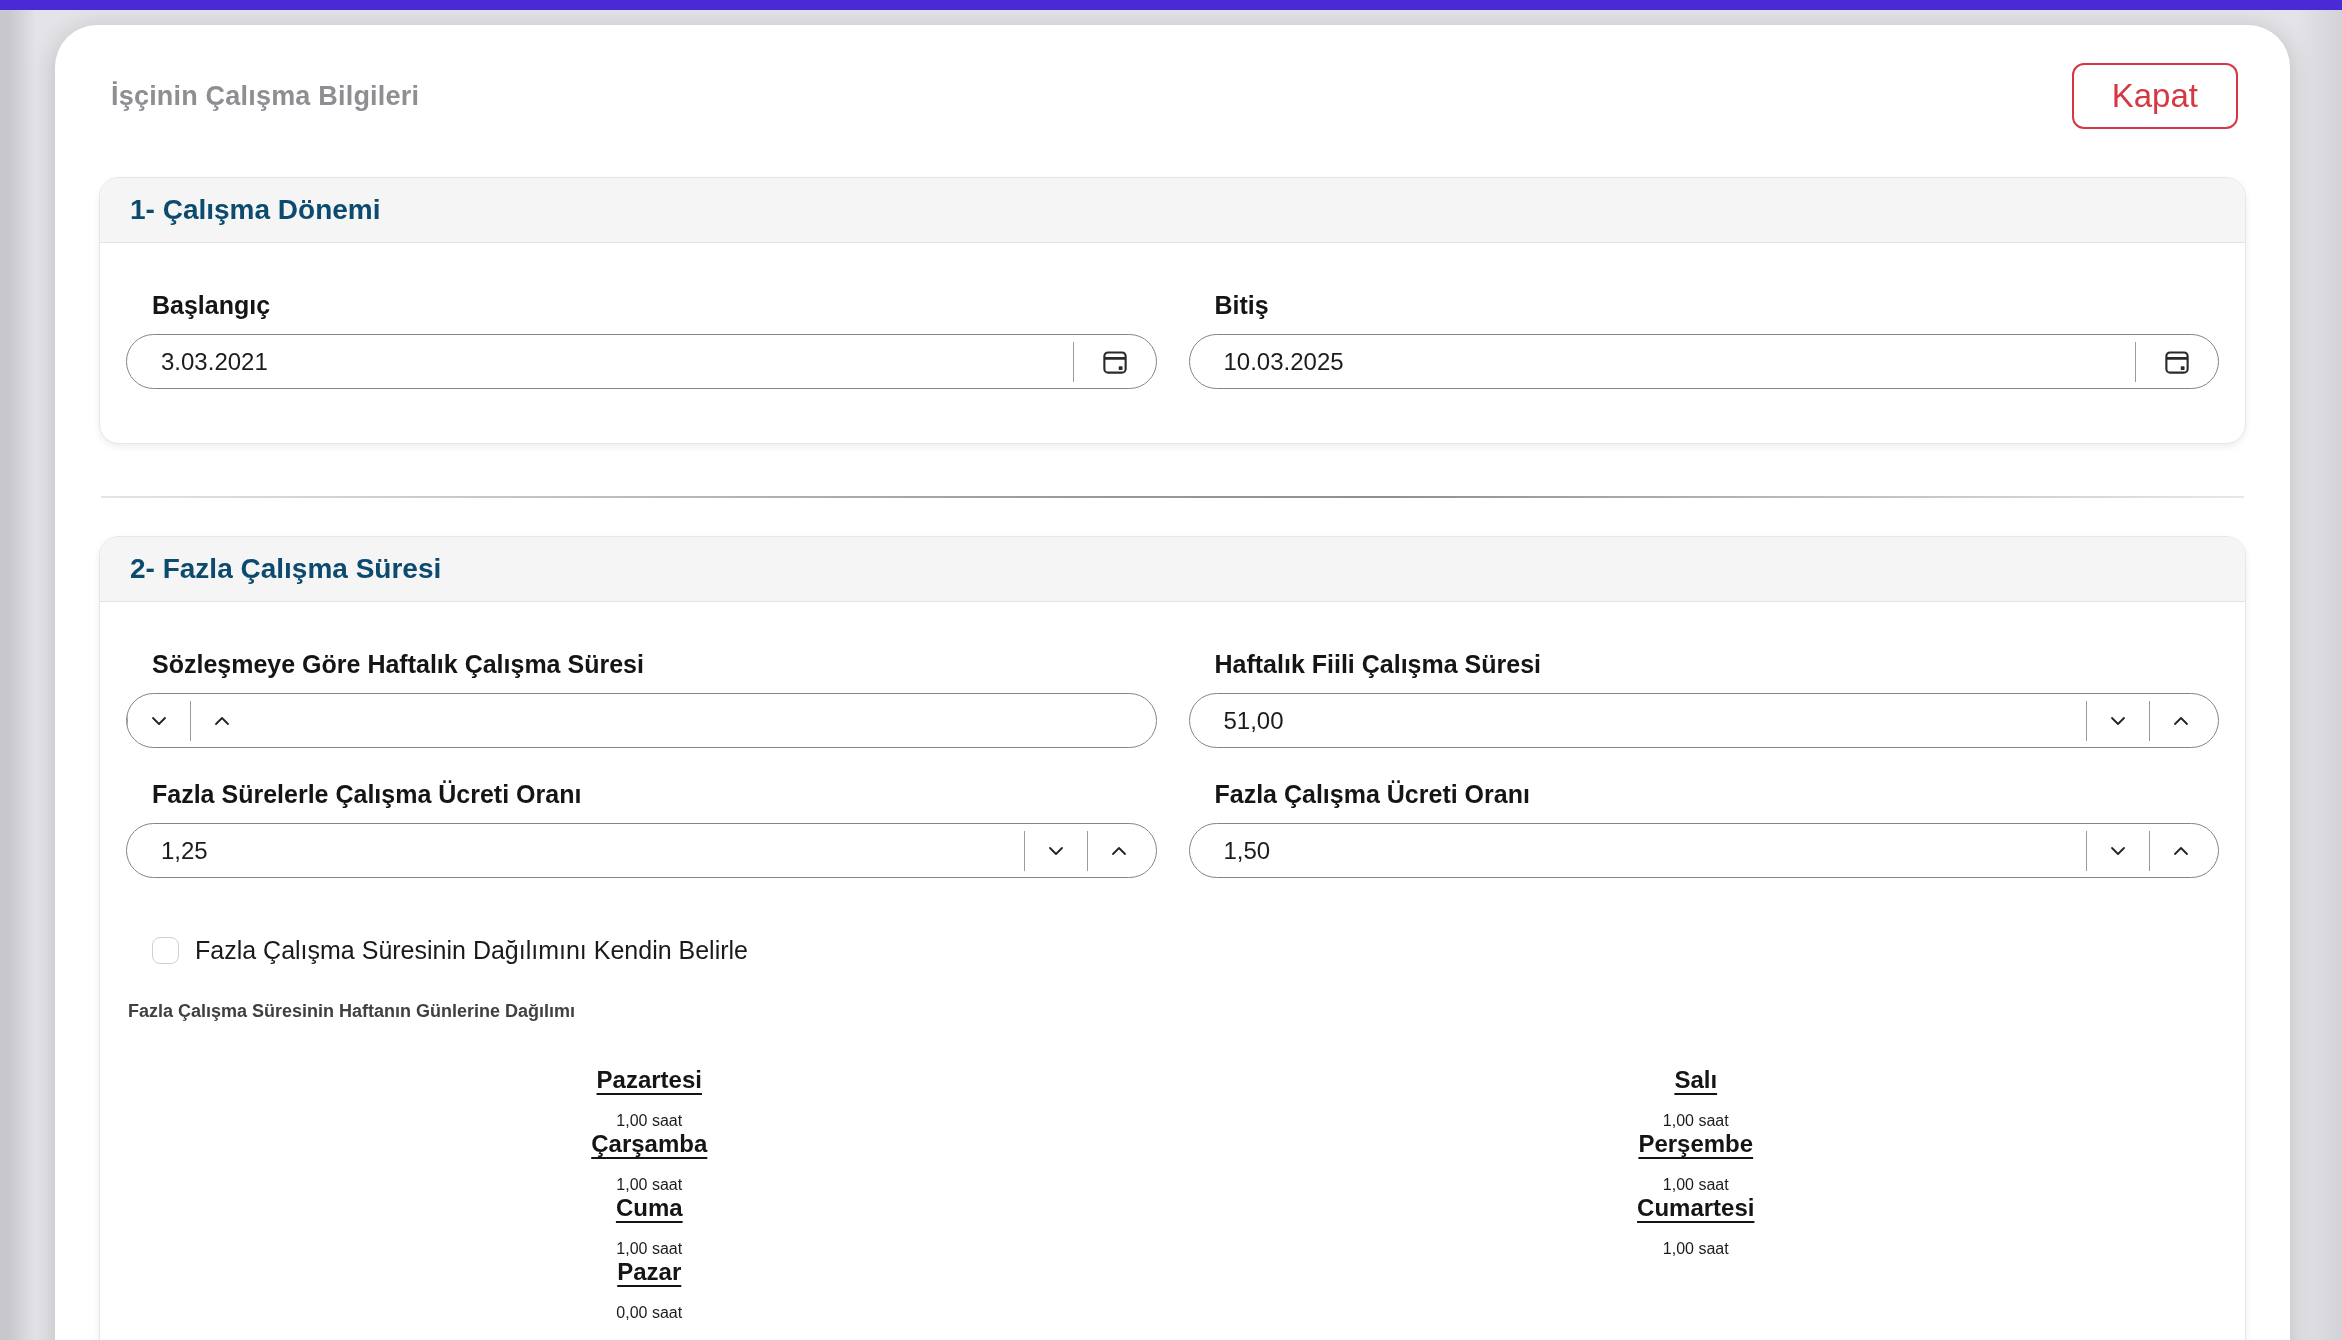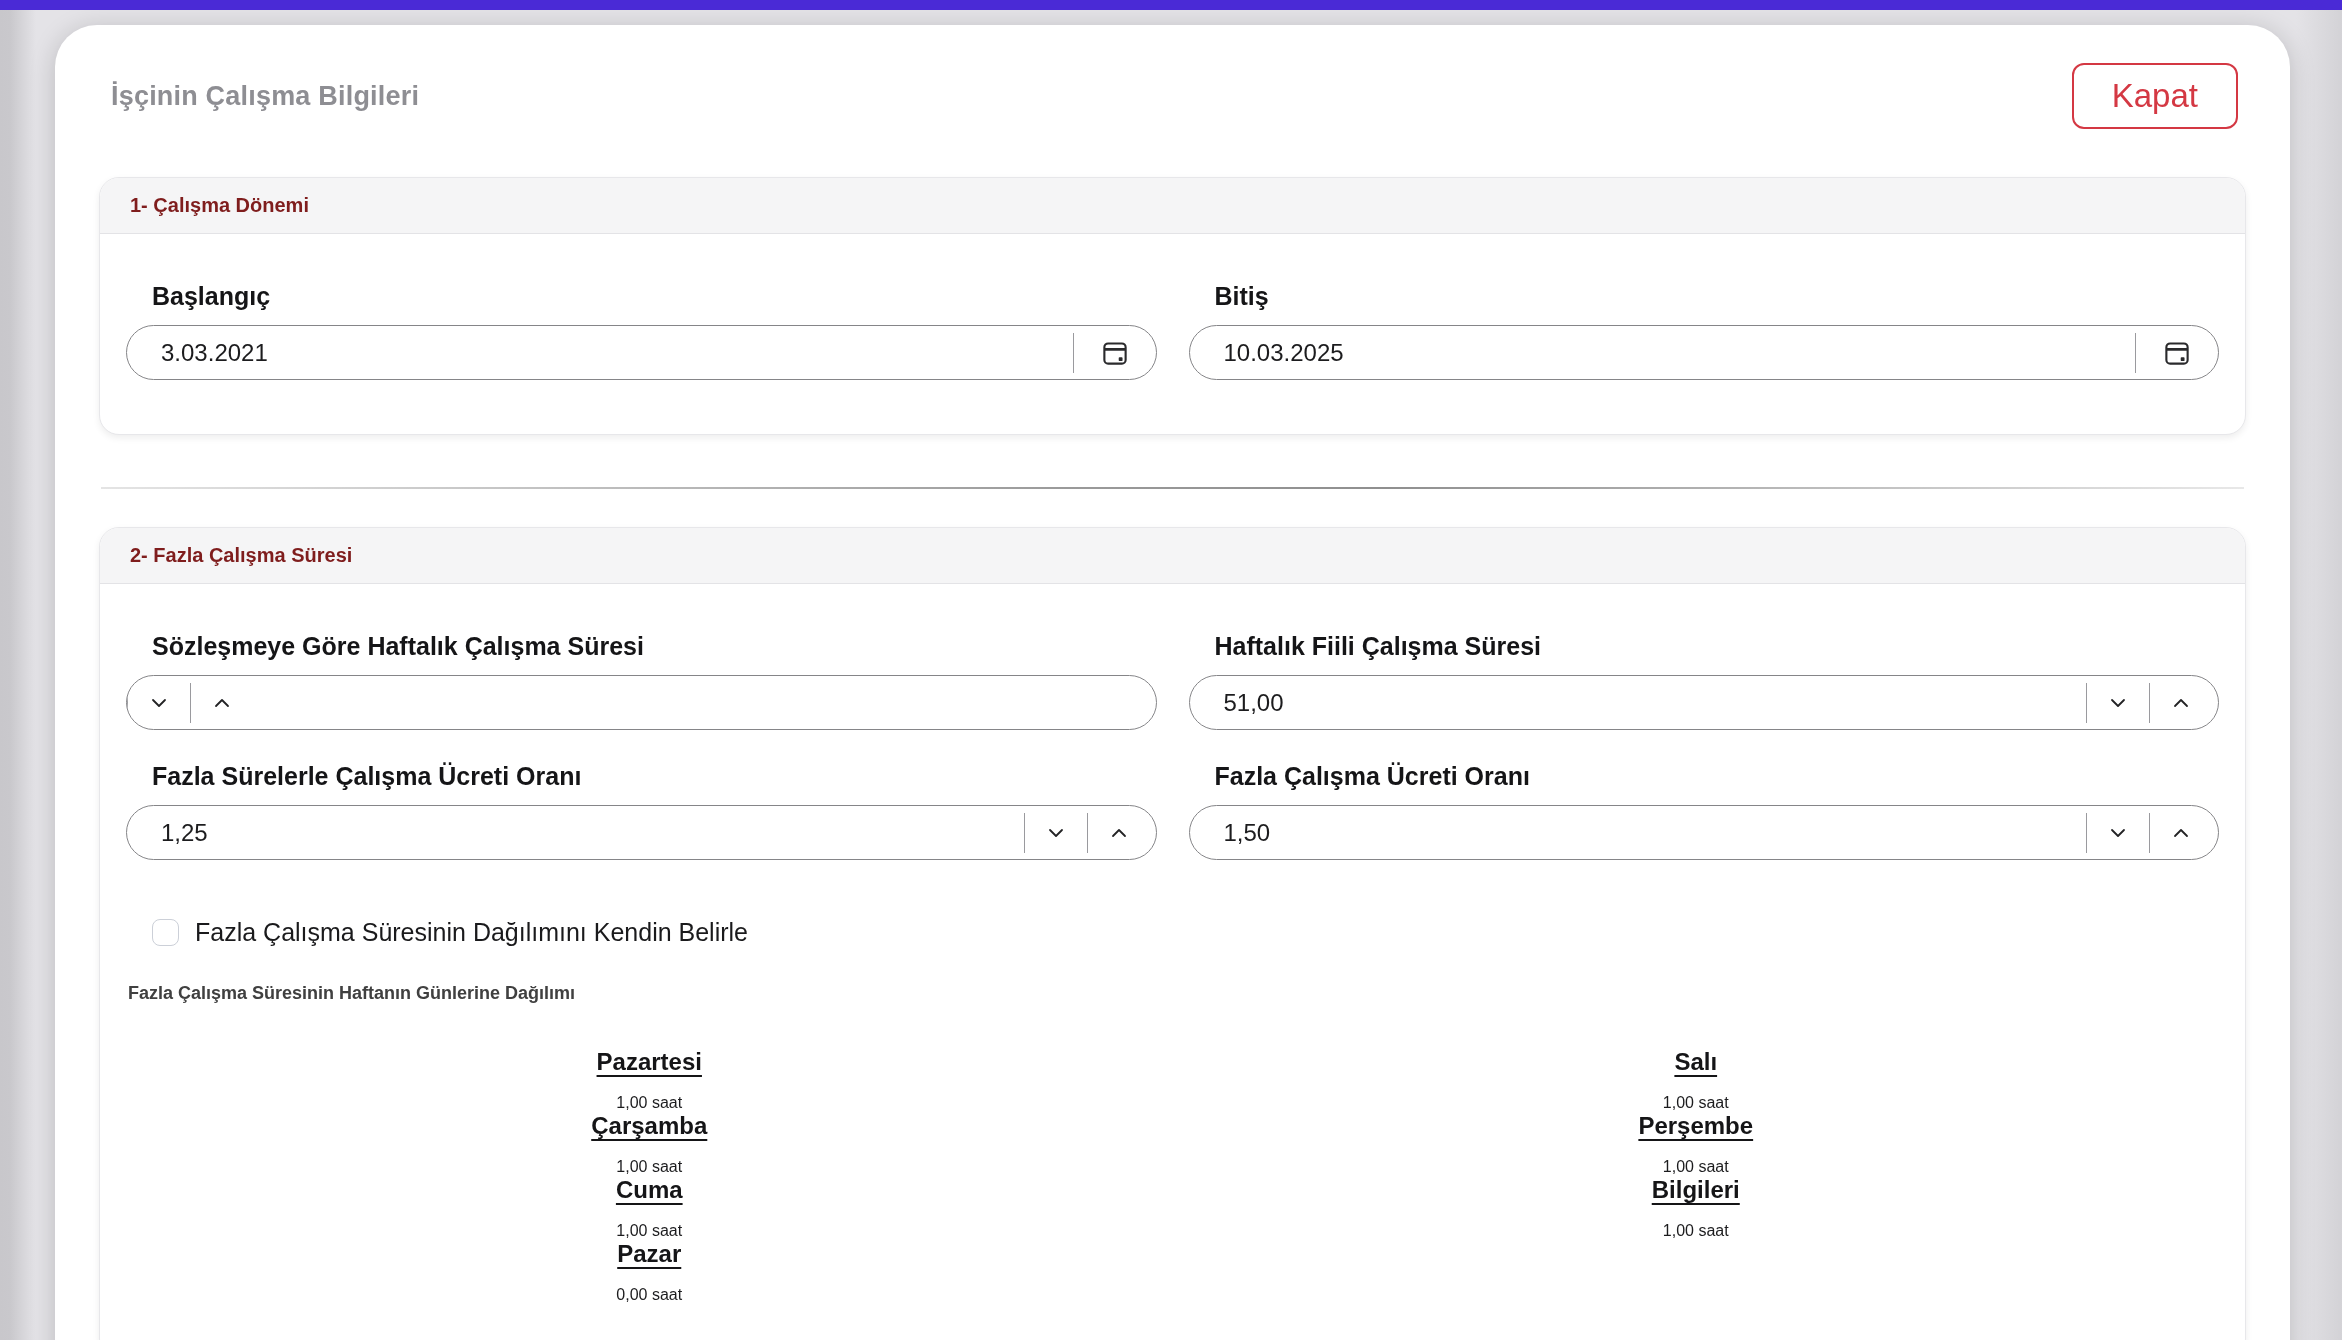--- a/index.html
+++ b/index.html
@@ -30,21 +30,21 @@
     font-family:"Liberation Sans", sans-serif;
   }
   .section-box {
     border:1px solid #e7e7ea; border-radius:20px;
     box-shadow:0 3px 7px rgba(0,0,0,0.07);
     overflow:hidden; background:#ffffff;
   }
   .section-box.first { margin-top:48px; }
   .section-header {
     background:#f5f5f6; border-bottom:1px solid #e3e3e6;
-    padding:16px 30px; font-size:20px; font-weight:700; color:#7f1d1d;
+    padding:16px 30px; font-size:28px; font-weight:700; color:#0c4a6e;
   }
   .section-body { padding:48px 26px 54px 26px; }
   .fields-grid {
     display:grid; grid-template-columns:1fr 1fr; column-gap:42px; row-gap:42px;gap:32px;
   }
   .field-label {
     font-size:25px; font-weight:700; color:#151517;
     padding-left:26px; margin-bottom:14px;
   }
   .pill {
@@ -270,21 +270,21 @@
         </div>
         <div class="day-cell">
           <div class="day-name">Perşembe</div>
           <div class="day-value">1,00 saat</div>
         </div>
         <div class="day-cell">
           <div class="day-name">Cuma</div>
           <div class="day-value">1,00 saat</div>
         </div>
         <div class="day-cell">
-          <div class="day-name">Bilgileri</div>
+          <div class="day-name">Cumartesi</div>
           <div class="day-value">1,00 saat</div>
         </div>
         <div class="day-cell">
           <div class="day-name">Pazar</div>
           <div class="day-value">0,00 saat</div>
         </div>
       </div>
 
     </div>
   </div>

